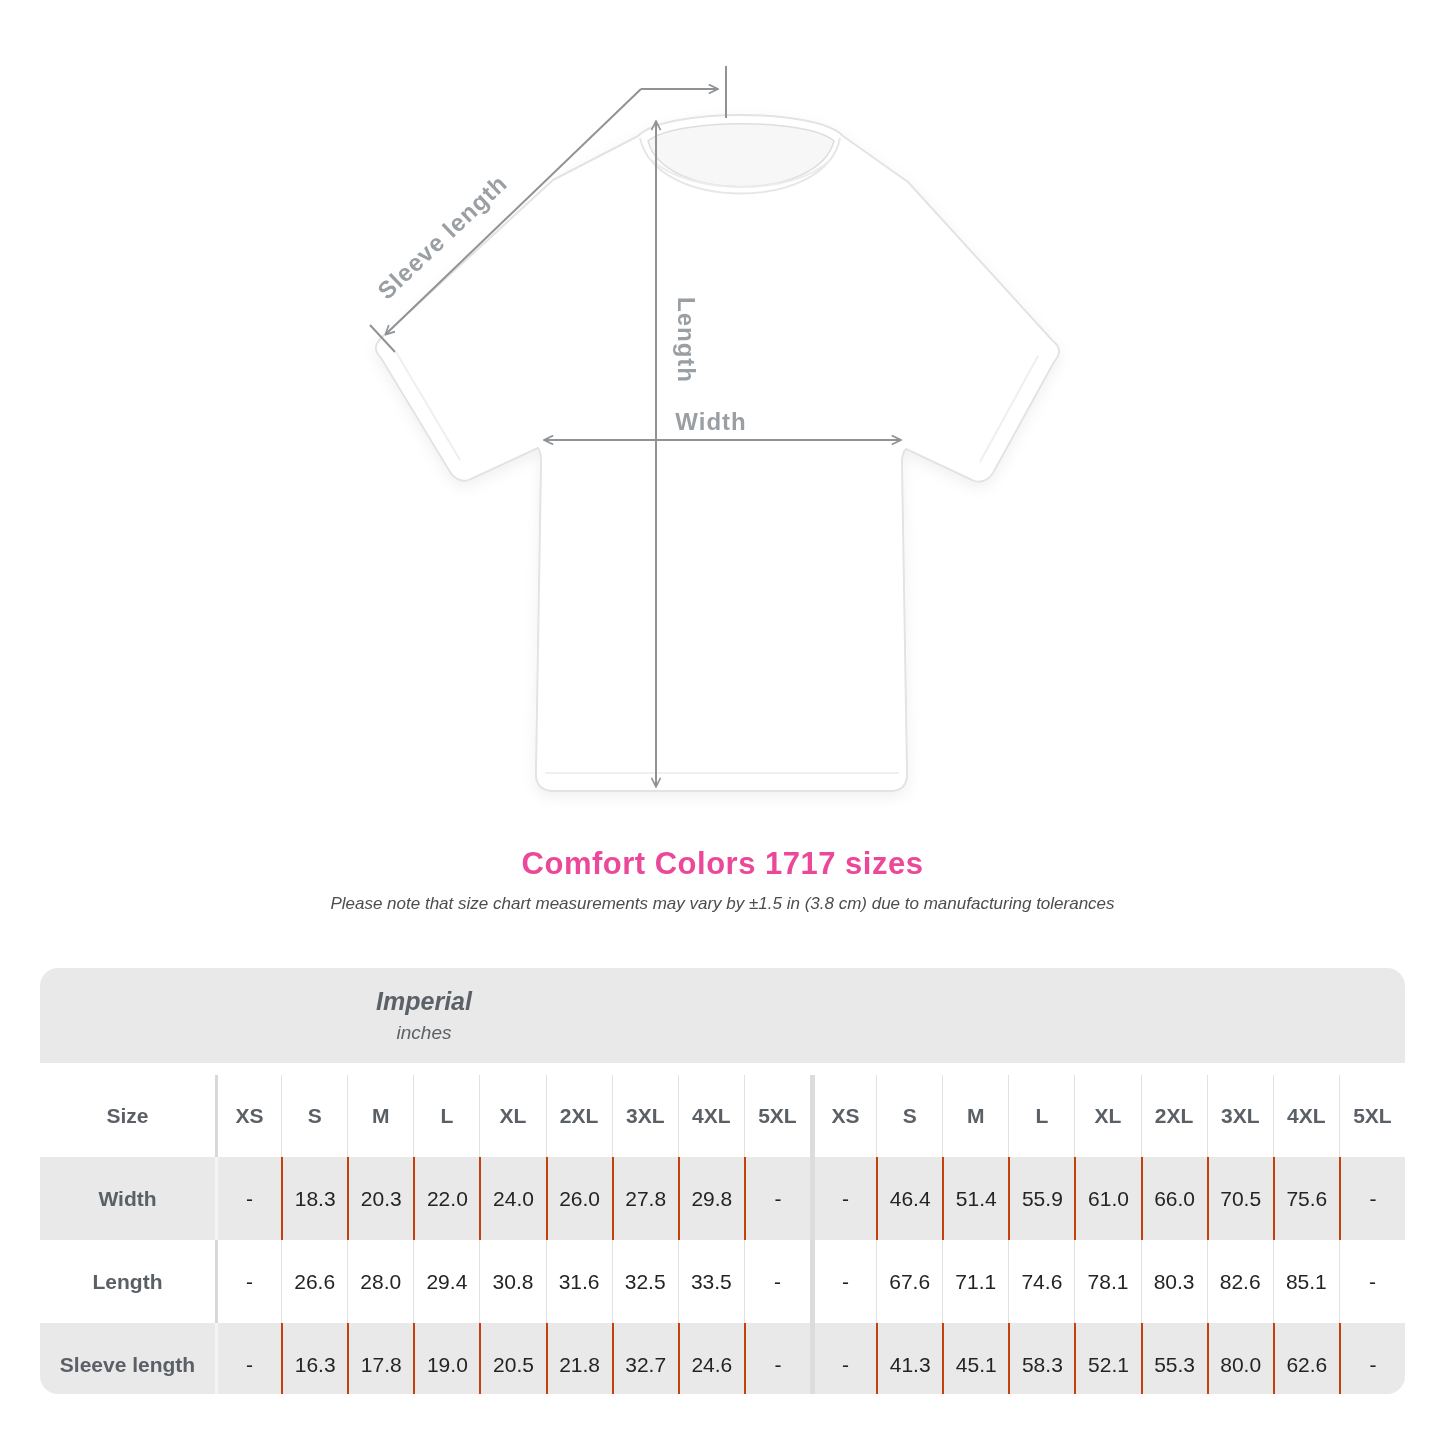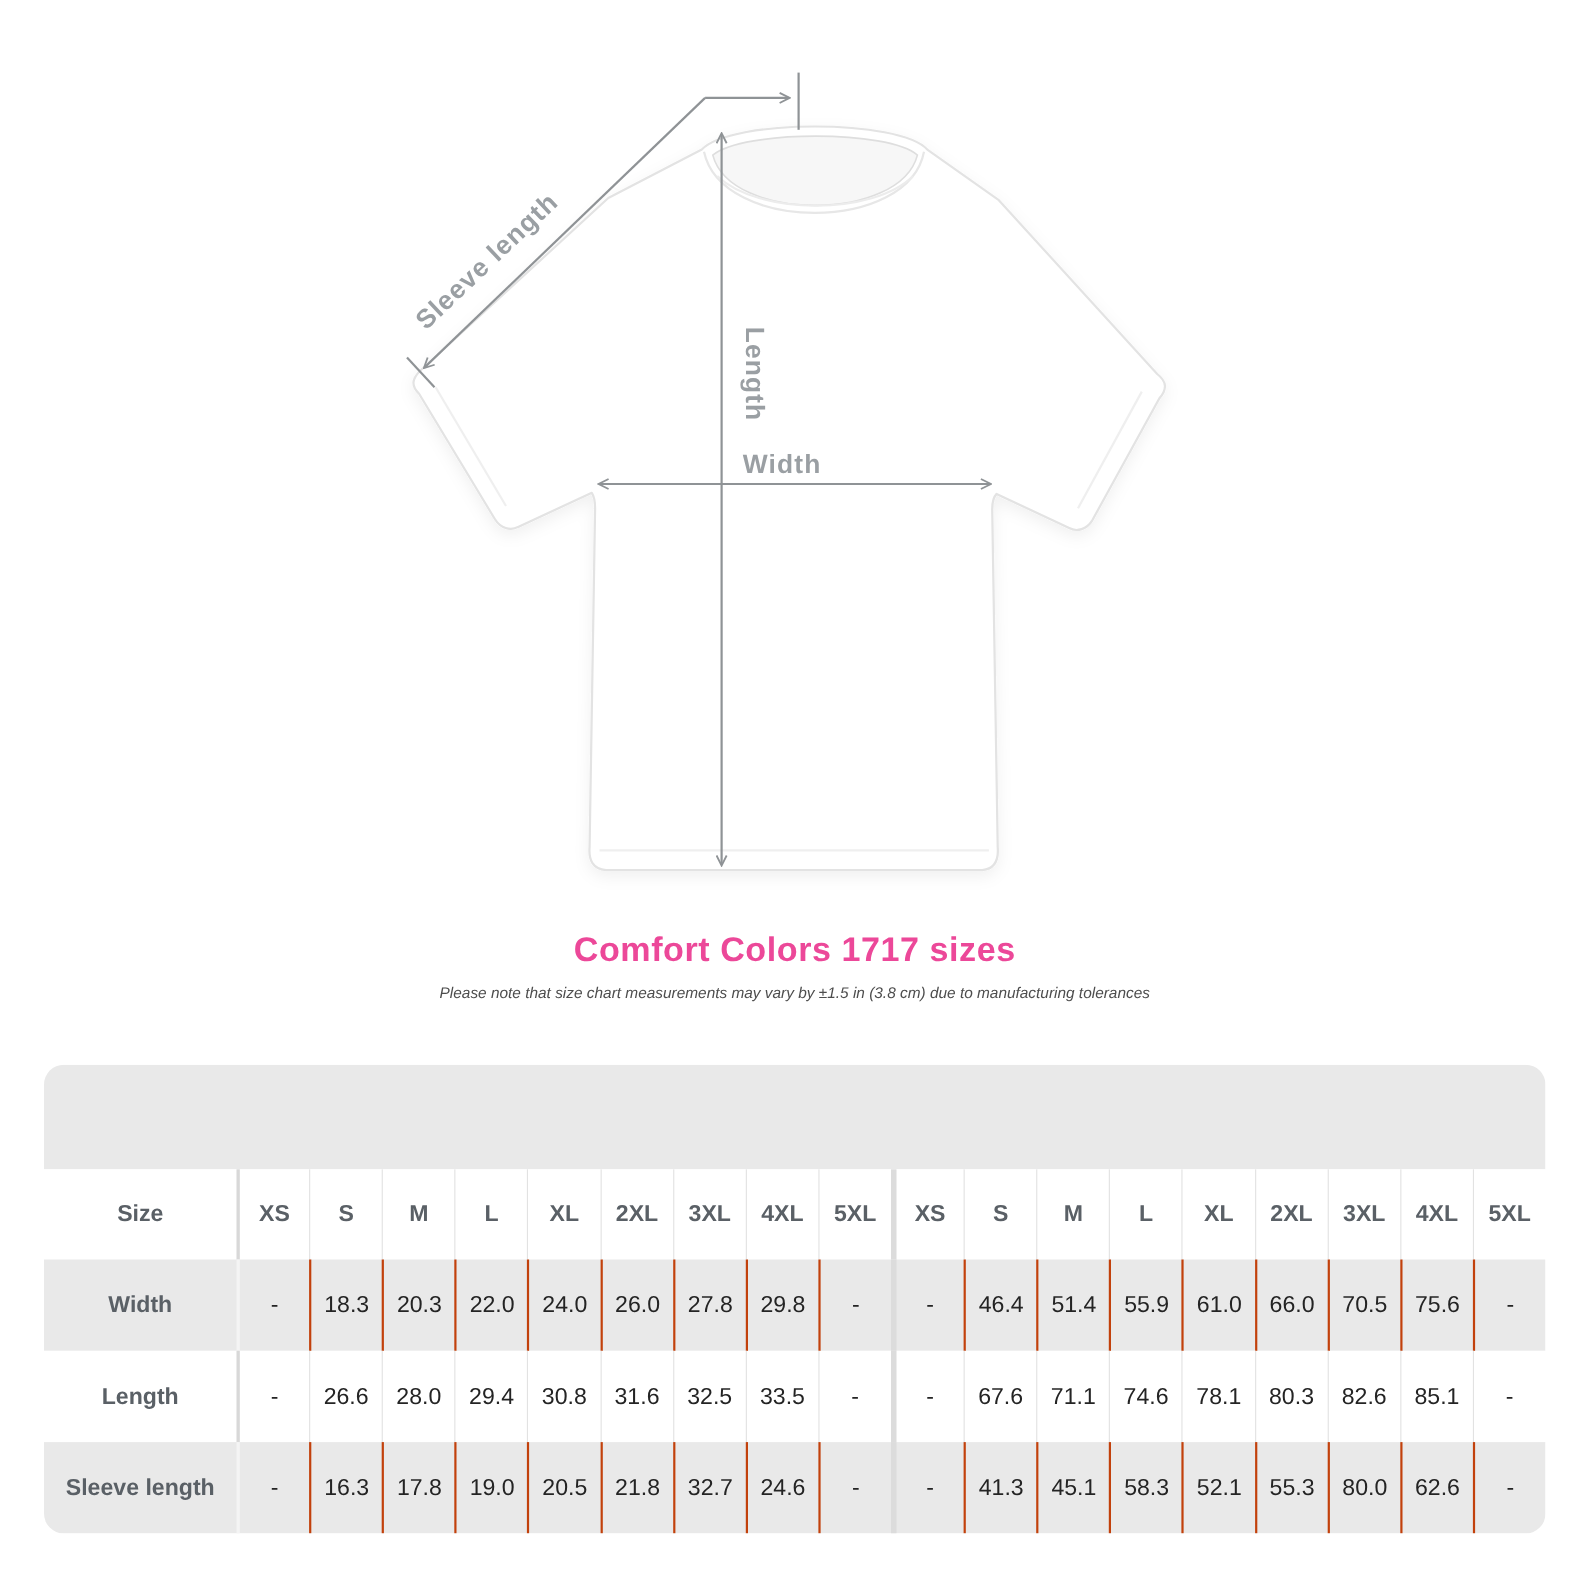--- a/index.html
+++ b/index.html
@@ -8,32 +8,32 @@
   .page { position:relative; width:1445px; height:1445px; background:#fff; overflow:hidden; }
 
   
   .diagram { position:absolute; left:0; top:0; width:1445px; height:850px; }
   .diagram svg { display:block; }
   .measure-label { font-weight:bold; font-size:24px; fill:#9a9fa3; letter-spacing:1px; }
 
   
   .heading { position:absolute; left:0; top:846px; width:1445px; text-align:center; }
   .heading .title { font-size:31px; font-weight:bold; color:#ec4899; letter-spacing:0.5px; }
-  .heading .subtitle { margin-top:12px; font-size:14px; font-style:italic; color:#4d4d4d; }
+  .heading .subtitle { margin-top:12px; font-size:17px; font-style:italic; color:#4d4d4d; }
 
   
   .size-table { position:absolute; left:40px; top:968px; width:1365px; height:426px;
                 border-radius:18px; overflow:hidden; background:#fff; }
   .band { display:grid; grid-template-columns:768px 1fr; height:95px; background:#e9e9e9; }
   .band .half { display:flex; flex-direction:column; align-items:center; justify-content:center; }
   .band .unit-title { font-size:25px; font-weight:bold; font-style:italic; color:#5b6167; }
   .band .unit-sub { margin-top:6px; font-size:19px; font-style:italic; color:#5b6167; }
 
   .row { display:grid; grid-template-columns:175px repeat(18, 1fr); }
-  .row.h82 { height:82px; } .row.h83 { height:83px; }
+  .row.h82 { height:82px;margin-top:12px; } .row.h83 { height:83px; }
   .row .c { display:flex; align-items:center; justify-content:center;
             font-size:21px; color:#242424; }
   .row.white { background:#fff; }
   .row.gray  { background:#e9e9e9; }
 
   .row.white .c { border-left:1px solid #e2e2e2; }
   .row.gray  .c { border-left:2px solid #c2410c; }
   .row .c.lbl { border-left:none !important; font-weight:bold; color:#5a6066; }
   .row.white .c.afterlbl { border-left:3px solid #d8d8d8; }
   .row.gray  .c.afterlbl { border-left:3px solid #f4f4f4; }
@@ -108,20 +108,24 @@
   </div>
 
   <div class="heading">
     <div class="title">Comfort Colors 1717 sizes</div>
     <div class="subtitle">Please note that size chart measurements may vary by ±1.5 in (3.8 cm) due to manufacturing tolerances</div>
   </div>
 
   <div class="size-table">
 
     <div class="band">
+      <div class="half">
+        <div class="unit-title">Imperial</div>
+        <div class="unit-sub">inches</div>
+      </div>
     </div>
 
     <div class="row white h82">
       <div class="c lbl">Size</div>
       <div class="c szh afterlbl">XS</div>
       <div class="c szh">S</div>
       <div class="c szh">M</div>
       <div class="c szh">L</div>
       <div class="c szh">XL</div>
       <div class="c szh">2XL</div>

